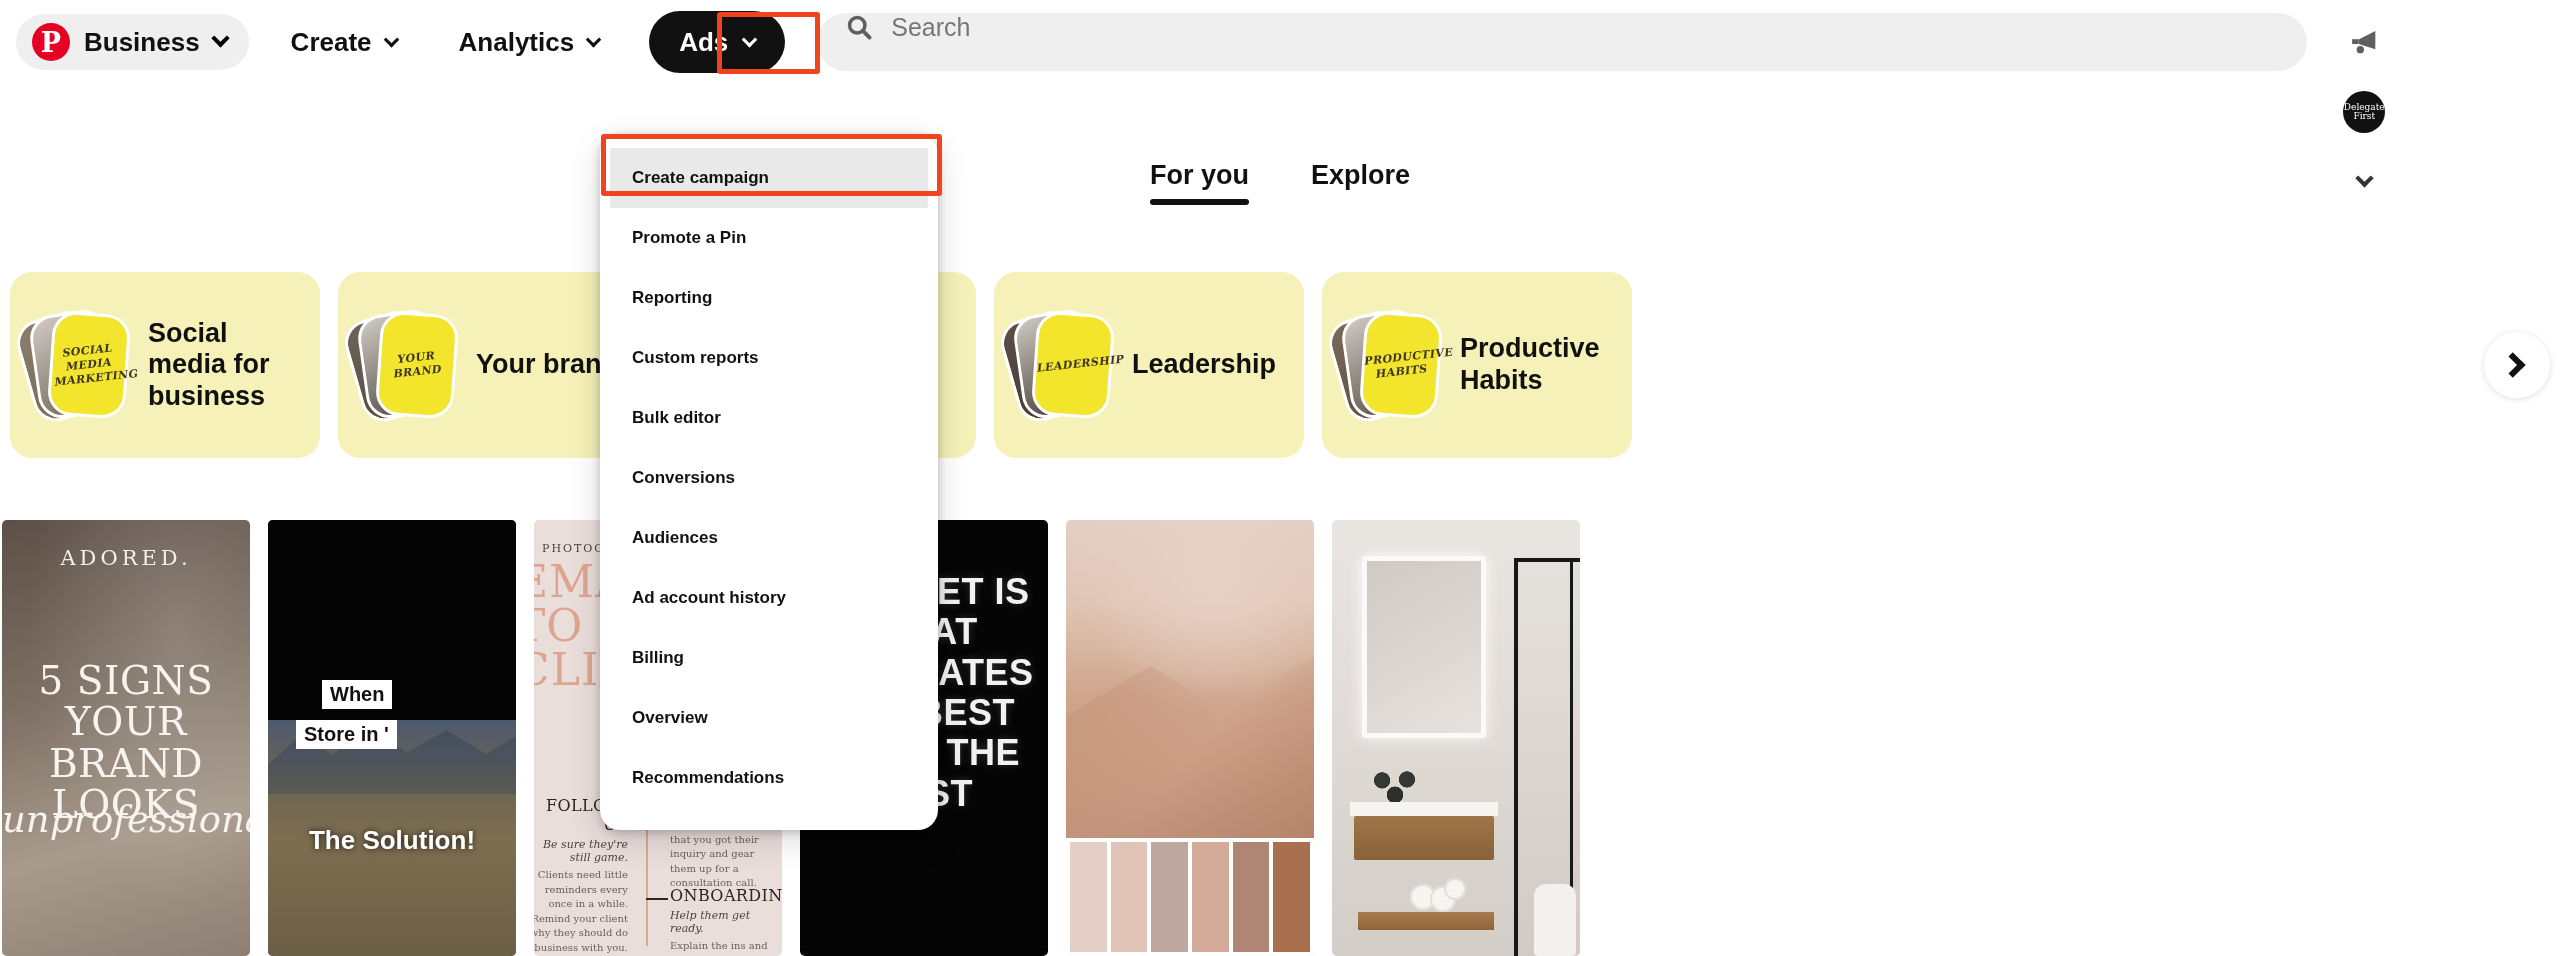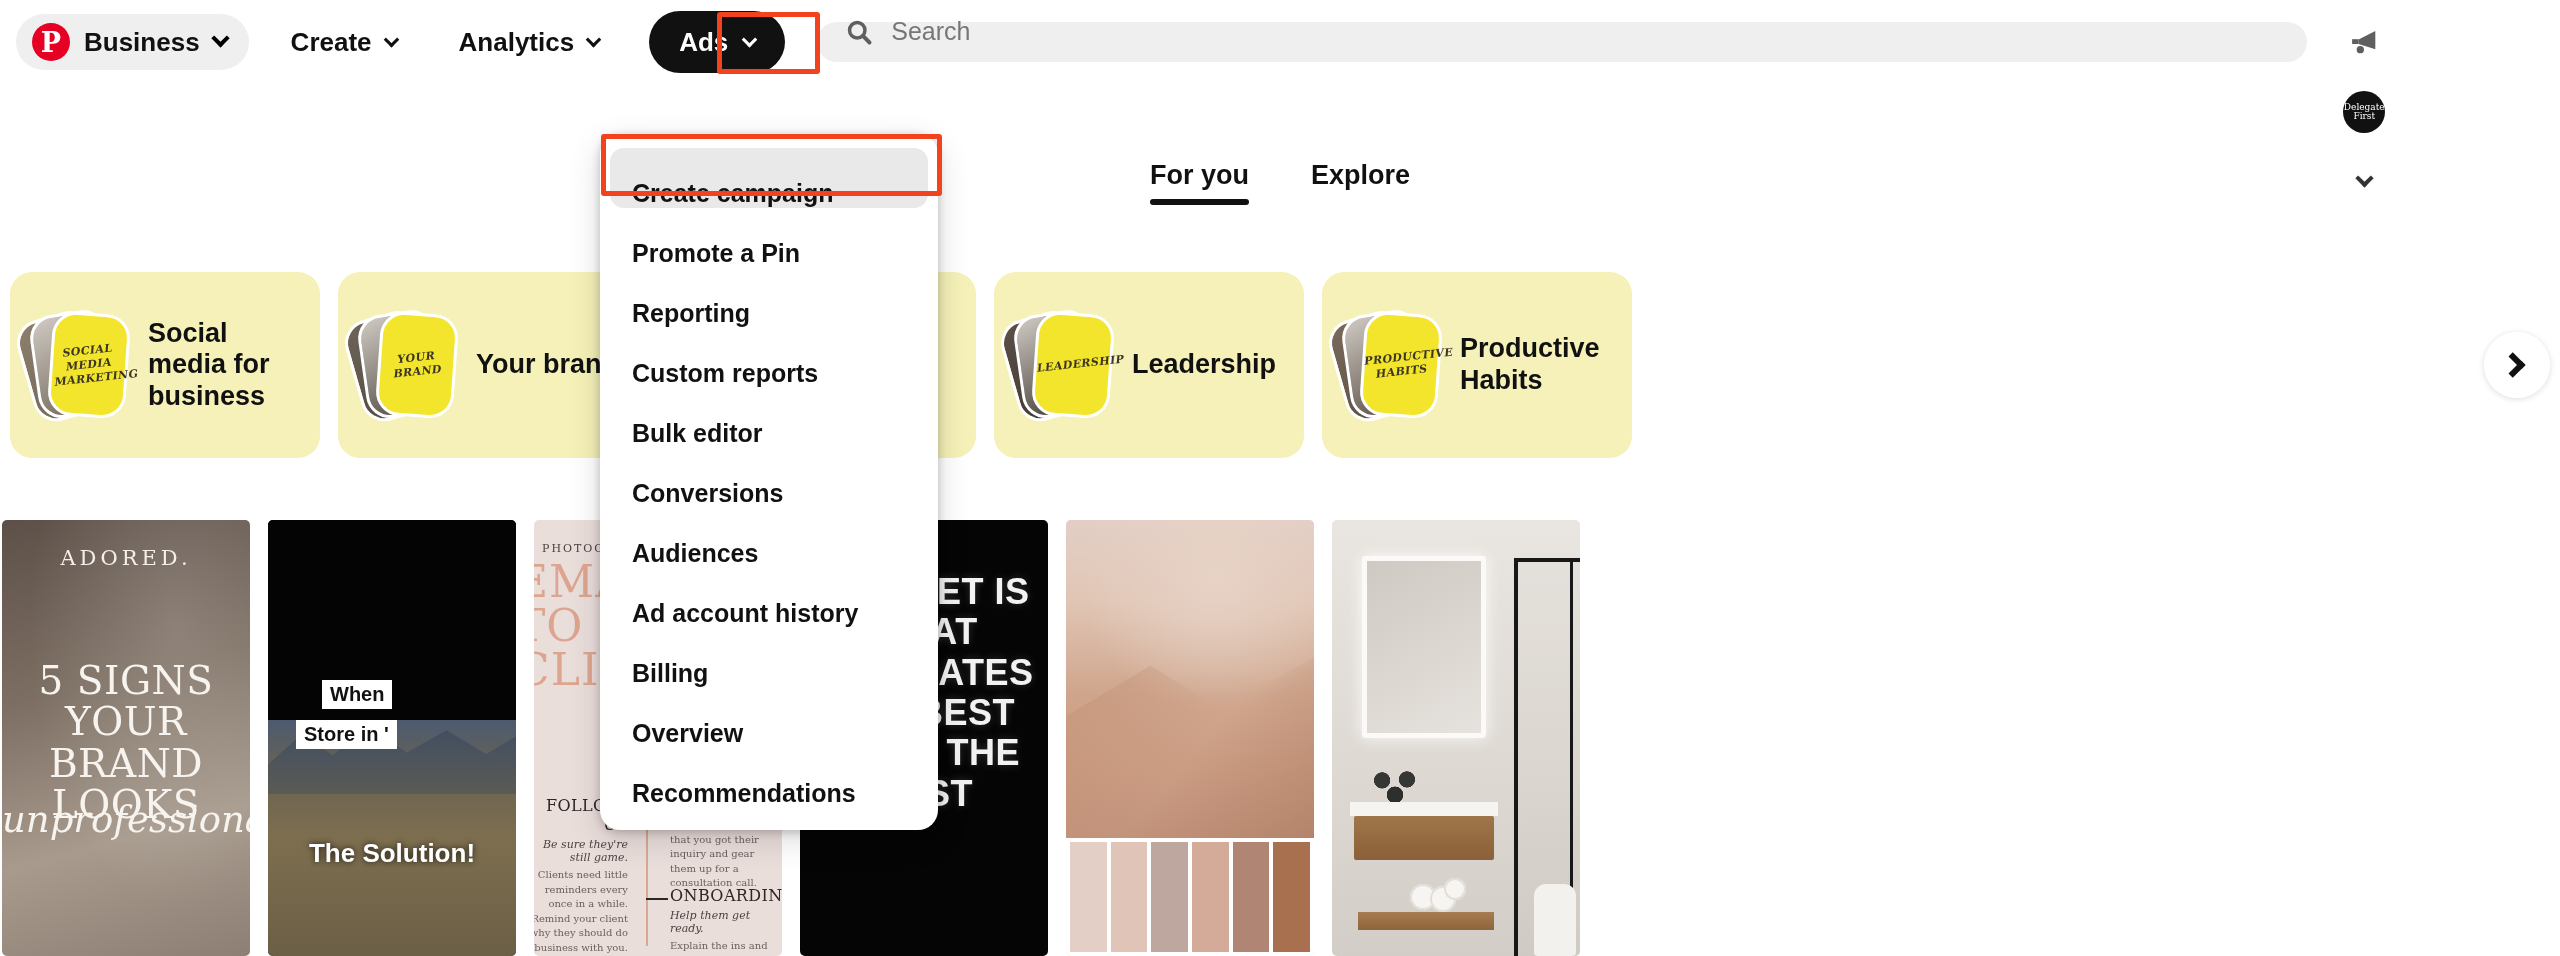--- a/index.html
+++ b/index.html
@@ -59,23 +59,23 @@
     border-radius: 31px; cursor: pointer;
     font-size: 26px; font-weight: 700;
   }
   .hl-box {
     position: absolute; border: 5px solid #f0431e;
     border-radius: 3px; pointer-events: none; z-index: 60;
   }
 
   .searchbar {
     flex: 1; margin-left: 32px; margin-right: 26px;
-    height: 40px; background: #efefef; border-radius: 29px;
-    display: flex; align-items: flex-end; gap: 18px;
-    padding: 16px 28px; cursor: text;
+    height: 58px; background: #efefef; border-radius: 29px;
+    display: flex; align-items: flex-start; gap: 18px;
+    padding: 0 28px; cursor: text;
     max-width: 1490px;
   }
   .search-ph { font-size: 25px; color: #767676; }
 
   .hdr-icons { display: flex; align-items: center; gap: 8px; margin-right: 20px; flex-direction: column; }
   .ico-btn {
     width: 62px; height: 62px; border-radius: 50%;
     display: flex; align-items: center; justify-content: center;
     cursor: pointer; color: #5f5f5f;
   }
@@ -90,24 +90,24 @@
 
   
   .dropdown {
     position: absolute; left: 600px; top: 134px;
     width: 338px; padding: 14px 0 22px 0;
     background: #ffffff; border-radius: 20px;
     box-shadow: 0 2px 10px rgba(0,0,0,.22), 0 10px 34px rgba(0,0,0,.14);
     z-index: 50;
   }
   .dd-item {
-    height: 60px; display: flex; align-items: flex-end;
+    height: 60px; display: flex; align-items: center;
     padding: 0 22px; margin: 0 10px;
-    font-size: 25px; font-weight: 700; color: #111;
-    border-radius: 14px; cursor: pointer; white-space: nowrap;
+    font-size: 17px; font-weight: 700; color: #111;
+    border-radius: 2px; cursor: pointer; white-space: nowrap;
   }
   .dd-item.sel { background: #e9e9e9; }
 
   
   .tabs {
     position: absolute; top: 160px; left: 0; width: 2560px;
     display: flex; justify-content: center; gap: 62px;
     z-index: 10;
   }
   .tab {
@@ -217,21 +217,21 @@
     background: linear-gradient(180deg,#3e4c63,#5b5b55);
     clip-path: polygon(0 60%,14% 18%,26% 48%,40% 8%,56% 44%,72% 14%,88% 46%,100% 22%,100% 100%,0 100%);
   }
   .p2-lbl {
     position: absolute; background: #fff; color:#111;
     font-size: 20px; font-weight: 700; padding: 3px 8px; white-space: nowrap;
   }
   .p2-lbl.a { top: 160px; left: 54px; }
   .p2-lbl.b { top: 200px; left: 28px; }
   .p2-sol {
-    position: absolute; top: 318px; left: 0; right: 0; text-align: center;
+    position: absolute; top: 305px; left: 0; right: 0; text-align: center;
     font-size: 26px; font-weight: 700; color:#fff;
     text-shadow: 0 0 6px rgba(0,0,0,.8);
   }
 
   
   .pin3 { width: 248px; height: 436px; background: #eadedb; }
   .p3-kick {
     position:absolute; top: 22px; left: 8px; right: 4px;
     font-family:"DejaVu Serif", serif; font-size: 11px; color:#4a4140;
     letter-spacing: 2px; white-space: nowrap;

